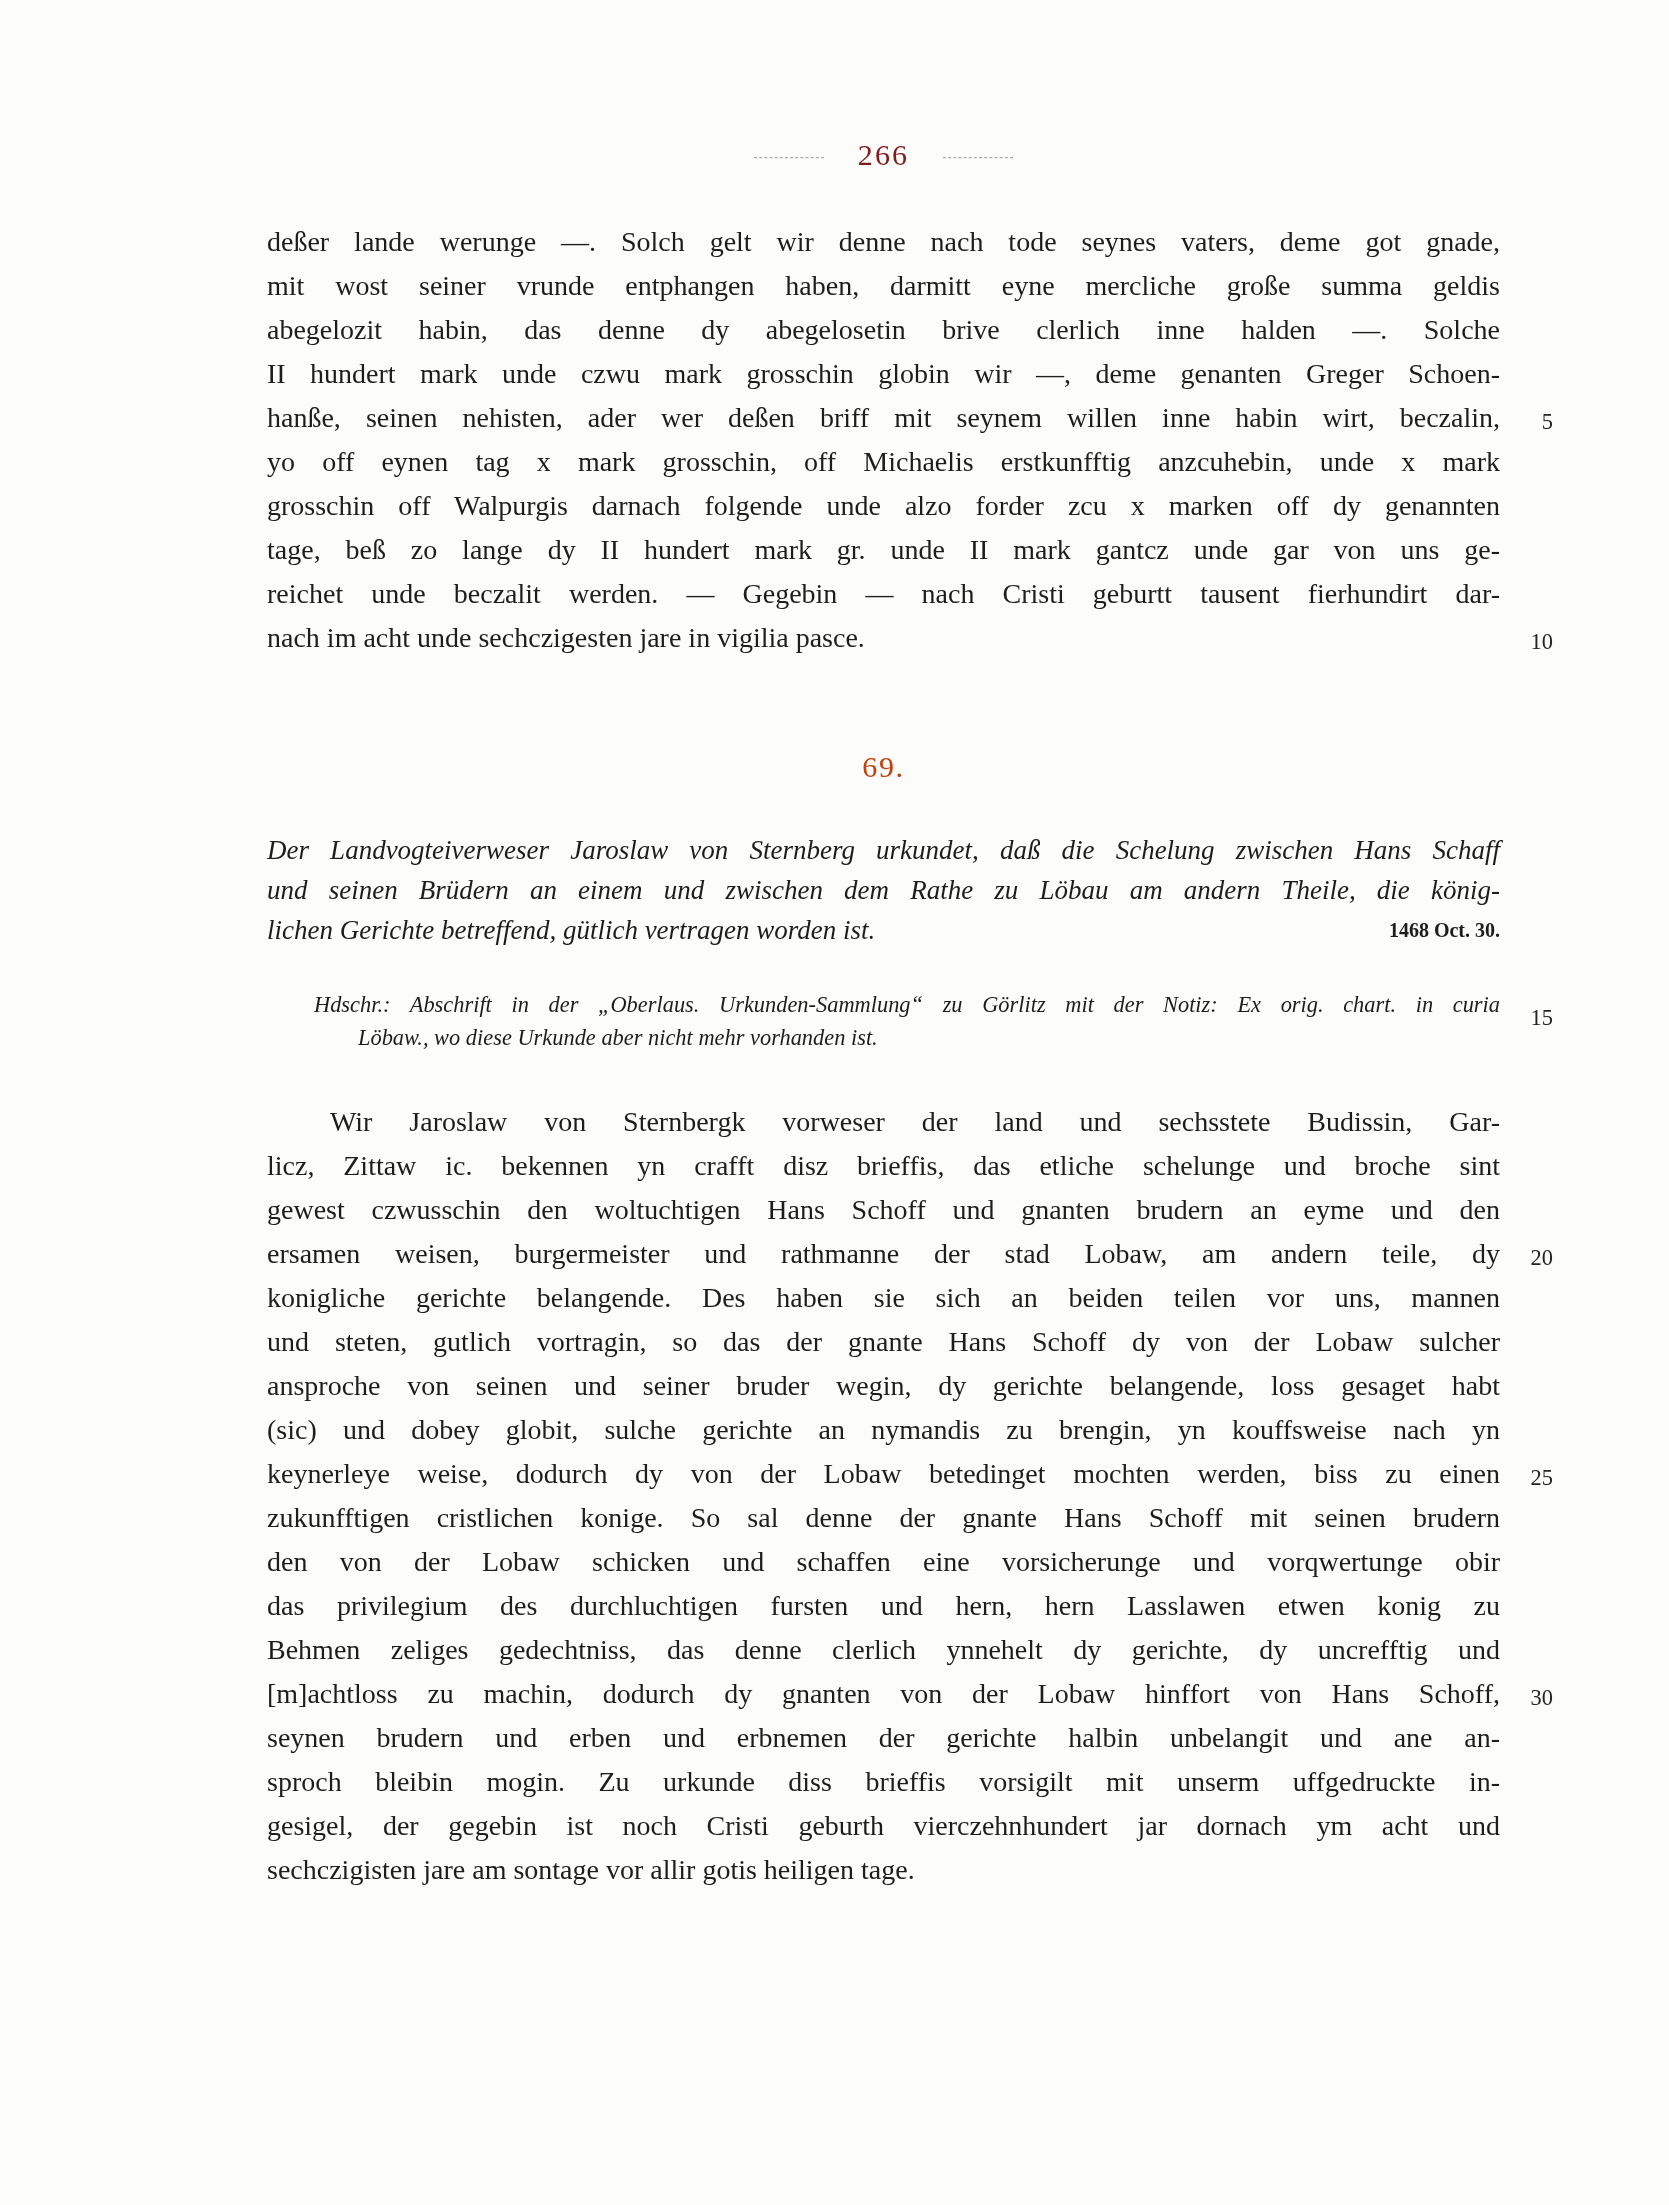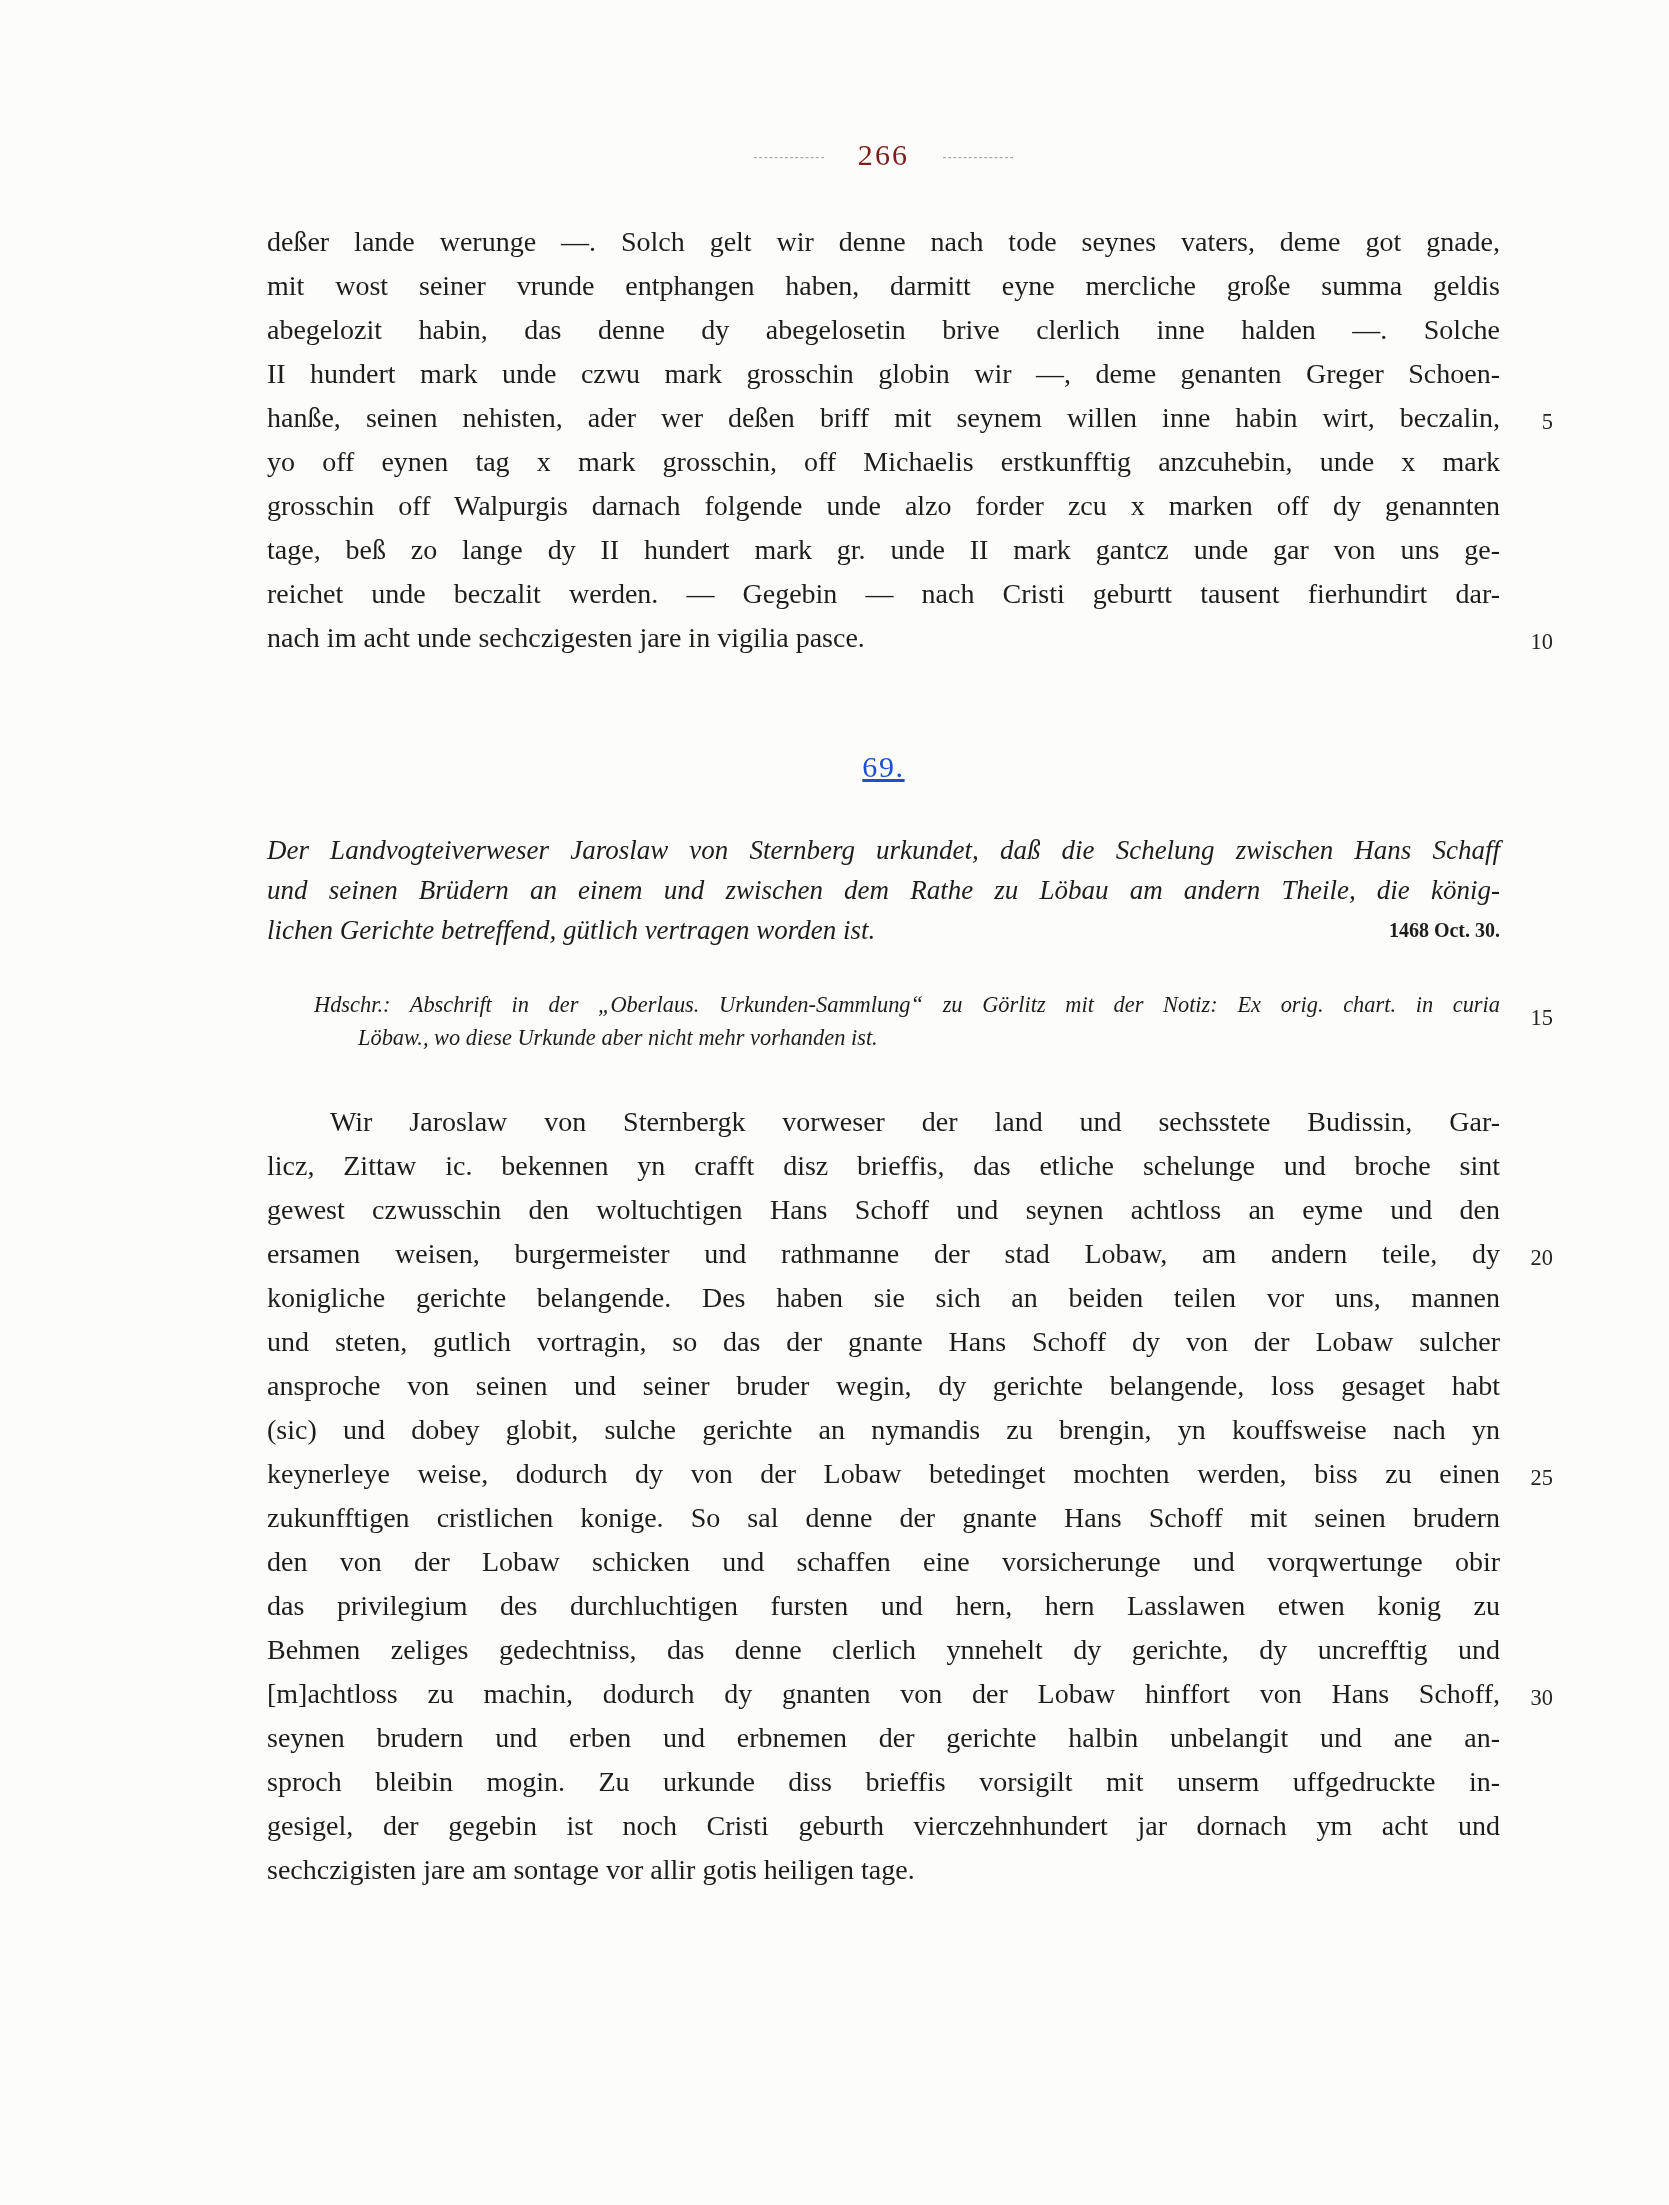--- a/index.html
+++ b/index.html
@@ -66,22 +66,21 @@
     line-height: 44px;
   }
   .body-par { margin-top: 46px; }
   .body-par .line.first { text-indent: 63px; }
   
   .doc-number {
     margin-top: 90px;
     text-align: center;
     font-size: 30px;
     letter-spacing: 1.6px;
-    color: #1d4ed8;
-    text-decoration: underline;
+    color: #c2410c;
   }
   
   .regest {
     margin-top: 46px;
     font-style: italic;
     font-size: 27px;
     line-height: 40px;
   }
   .regest .inline-date {
     font-style: normal;
@@ -137,21 +136,21 @@
     </div>
 
   <div class="source-note">
       <div class="line"><span class="line-text">Hdschr.: Abschrift in der „Oberlaus. Urkunden-Sammlung“ zu Görlitz mit der Notiz: Ex orig. chart. in curia</span><span class="lineno">15</span></div>
       <div class="line last cont-indent"><span class="line-text">Löbaw., wo diese Urkunde aber nicht mehr vorhanden ist.</span></div>
     </div>
 
   <div class="para body-par">
       <div class="line first"><span class="line-text">Wir Jaroslaw von Sternbergk vorweser der land und sechsstete Budissin, Gar-</span></div>
       <div class="line"><span class="line-text">licz, Zittaw ic. bekennen yn crafft disz brieffis, das etliche schelunge und broche sint</span></div>
-      <div class="line"><span class="line-text">gewest czwusschin den woltuchtigen Hans Schoff und seynen achtloss an eyme und den</span></div>
+      <div class="line"><span class="line-text">gewest czwusschin den woltuchtigen Hans Schoff und gnanten brudern an eyme und den</span></div>
       <div class="line"><span class="line-text">ersamen weisen, burgermeister und rathmanne der stad Lobaw, am andern teile, dy</span><span class="lineno">20</span></div>
       <div class="line"><span class="line-text">konigliche gerichte belangende. Des haben sie sich an beiden teilen vor uns, mannen</span></div>
       <div class="line"><span class="line-text">und steten, gutlich vortragin, so das der gnante Hans Schoff dy von der Lobaw sulcher</span></div>
       <div class="line"><span class="line-text">ansproche von seinen und seiner bruder wegin, dy gerichte belangende, loss gesaget habt</span></div>
       <div class="line"><span class="line-text">(sic) und dobey globit, sulche gerichte an nymandis zu brengin, yn kouffsweise nach yn</span></div>
       <div class="line"><span class="line-text">keynerleye weise, dodurch dy von der Lobaw betedinget mochten werden, biss zu einen</span><span class="lineno">25</span></div>
       <div class="line"><span class="line-text">zukunfftigen cristlichen konige. So sal denne der gnante Hans Schoff mit seinen brudern</span></div>
       <div class="line"><span class="line-text">den von der Lobaw schicken und schaffen eine vorsicherunge und vorqwertunge obir</span></div>
       <div class="line"><span class="line-text">das privilegium des durchluchtigen fursten und hern, hern Lasslawen etwen konig zu</span></div>
       <div class="line"><span class="line-text">Behmen zeliges gedechtniss, das denne clerlich ynnehelt dy gerichte, dy uncrefftig und</span></div>

